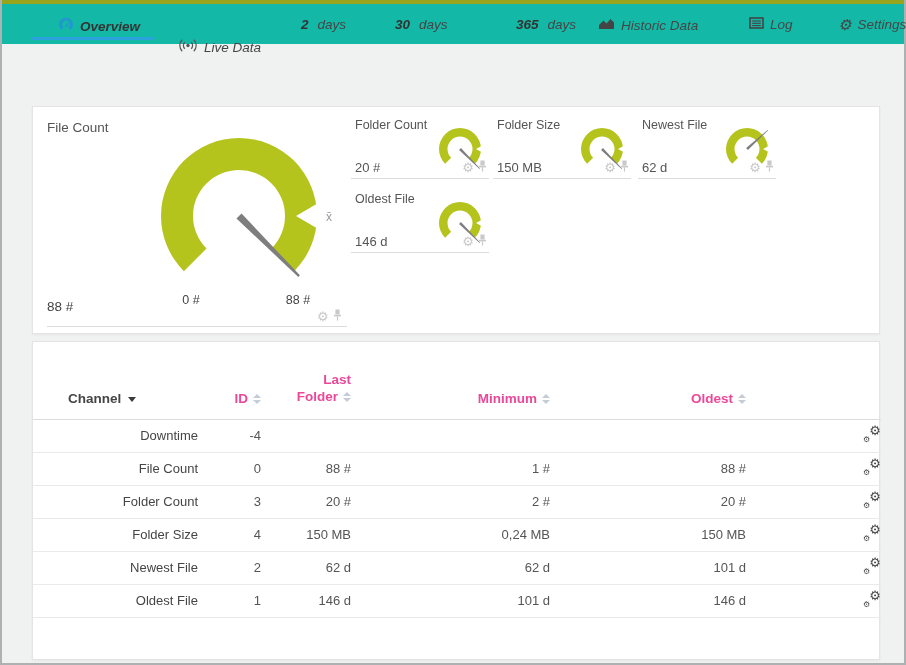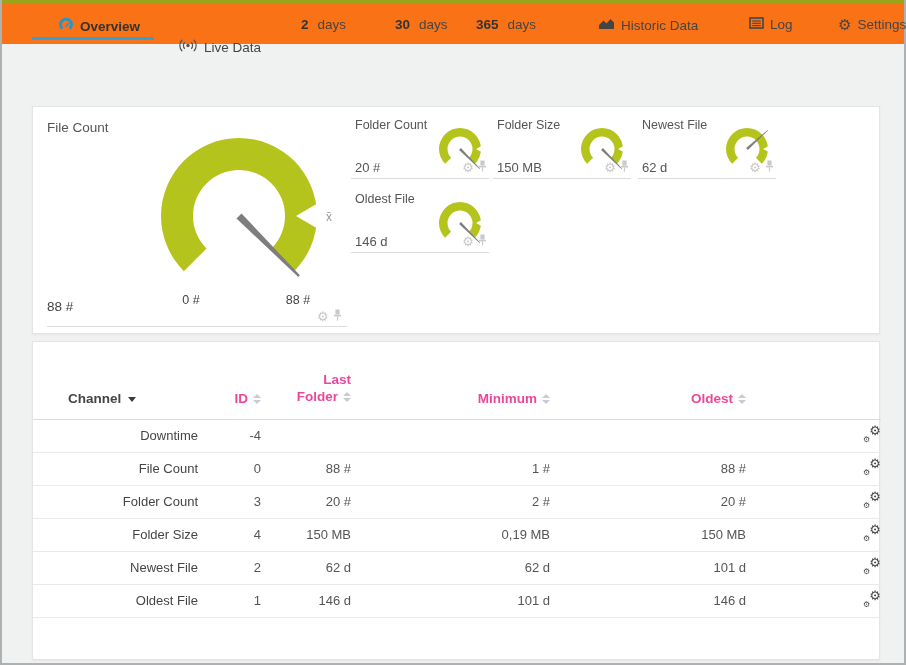--- a/index.html
+++ b/index.html
@@ -13,28 +13,28 @@
   .sensor-header { height:56px; background:#b5c31d; color:#fff; position:relative; padding:7px 0 0 14px; }
   .hline1 { display:flex; align-items:center; }
   .check-icon { margin-right:10px; }
   .kind { font-style:italic; font-size:19px; margin-right:8px; }
   .title { font-weight:bold; font-size:19px; letter-spacing:.2px; }
   .flag-icon { margin:0 0 8px 6px; }
   .stars { font-size:14px; letter-spacing:2px; margin-left:14px; margin-top:-4px; }
   .status { font-size:12px; font-weight:bold; margin:3px 0 0 41px; }
 
   
-  .tabbar { position:relative; height:40px; background:#f97316; font-size:13.5px; color:#454545; }
+  .tabbar { position:relative; height:40px; background:#14b8a6; font-size:13.5px; color:#454545;font-style:italic; }
   .tab { position:absolute; top:13px; white-space:nowrap; cursor:pointer; display:flex; align-items:center; gap:6px; }
   .tab .num { font-weight:bold; color:#333; margin-right:3px; }
   .tab-overview { left:56px; font-weight:bold; color:#333; }
   .tab-live { left:176px;margin-top:22px; }
   .tab-2d { left:299px; }
   .tab-30d { left:393px; }
-  .tab-365d { left:474px; }
+  .tab-365d { left:514px; }
   .tab-historic { left:596px; }
   .tab-log { left:747px; }
   .tab-settings { left:836px; }
   .tab-underline { position:absolute; left:30px; top:33px; width:122px; height:3px; background:#2aa3dc; }
   .gear-glyph { font-size:15px; color:#444; line-height:1; }
 
   
   .panel { position:absolute; left:30px; width:848px; background:#fff; border:1px solid #e4e4e4; box-shadow:0 1px 2px rgba(0,0,0,.05); }
   .panel-gauges { top:106px; height:228px; }
   .panel-table { top:341px; height:319px; }
@@ -290,21 +290,21 @@
           <td class="col-right">3</td>
           <td class="col-right">20 #</td>
           <td class="col-right">2 #</td>
           <td class="col-right">20 #</td>
           <td class="col-gear"><span class="row-gears"><span class="g-big">⚙</span><span class="g-small">⚙</span></span></td>
         </tr>
         <tr>
           <td class="col-channel">Folder Size</td>
           <td class="col-right">4</td>
           <td class="col-right">150 MB</td>
-          <td class="col-right">0,19 MB</td>
+          <td class="col-right">0,24 MB</td>
           <td class="col-right">150 MB</td>
           <td class="col-gear"><span class="row-gears"><span class="g-big">⚙</span><span class="g-small">⚙</span></span></td>
         </tr>
         <tr>
           <td class="col-channel">Newest File</td>
           <td class="col-right">2</td>
           <td class="col-right">62 d</td>
           <td class="col-right">62 d</td>
           <td class="col-right">101 d</td>
           <td class="col-gear"><span class="row-gears"><span class="g-big">⚙</span><span class="g-small">⚙</span></span></td>

